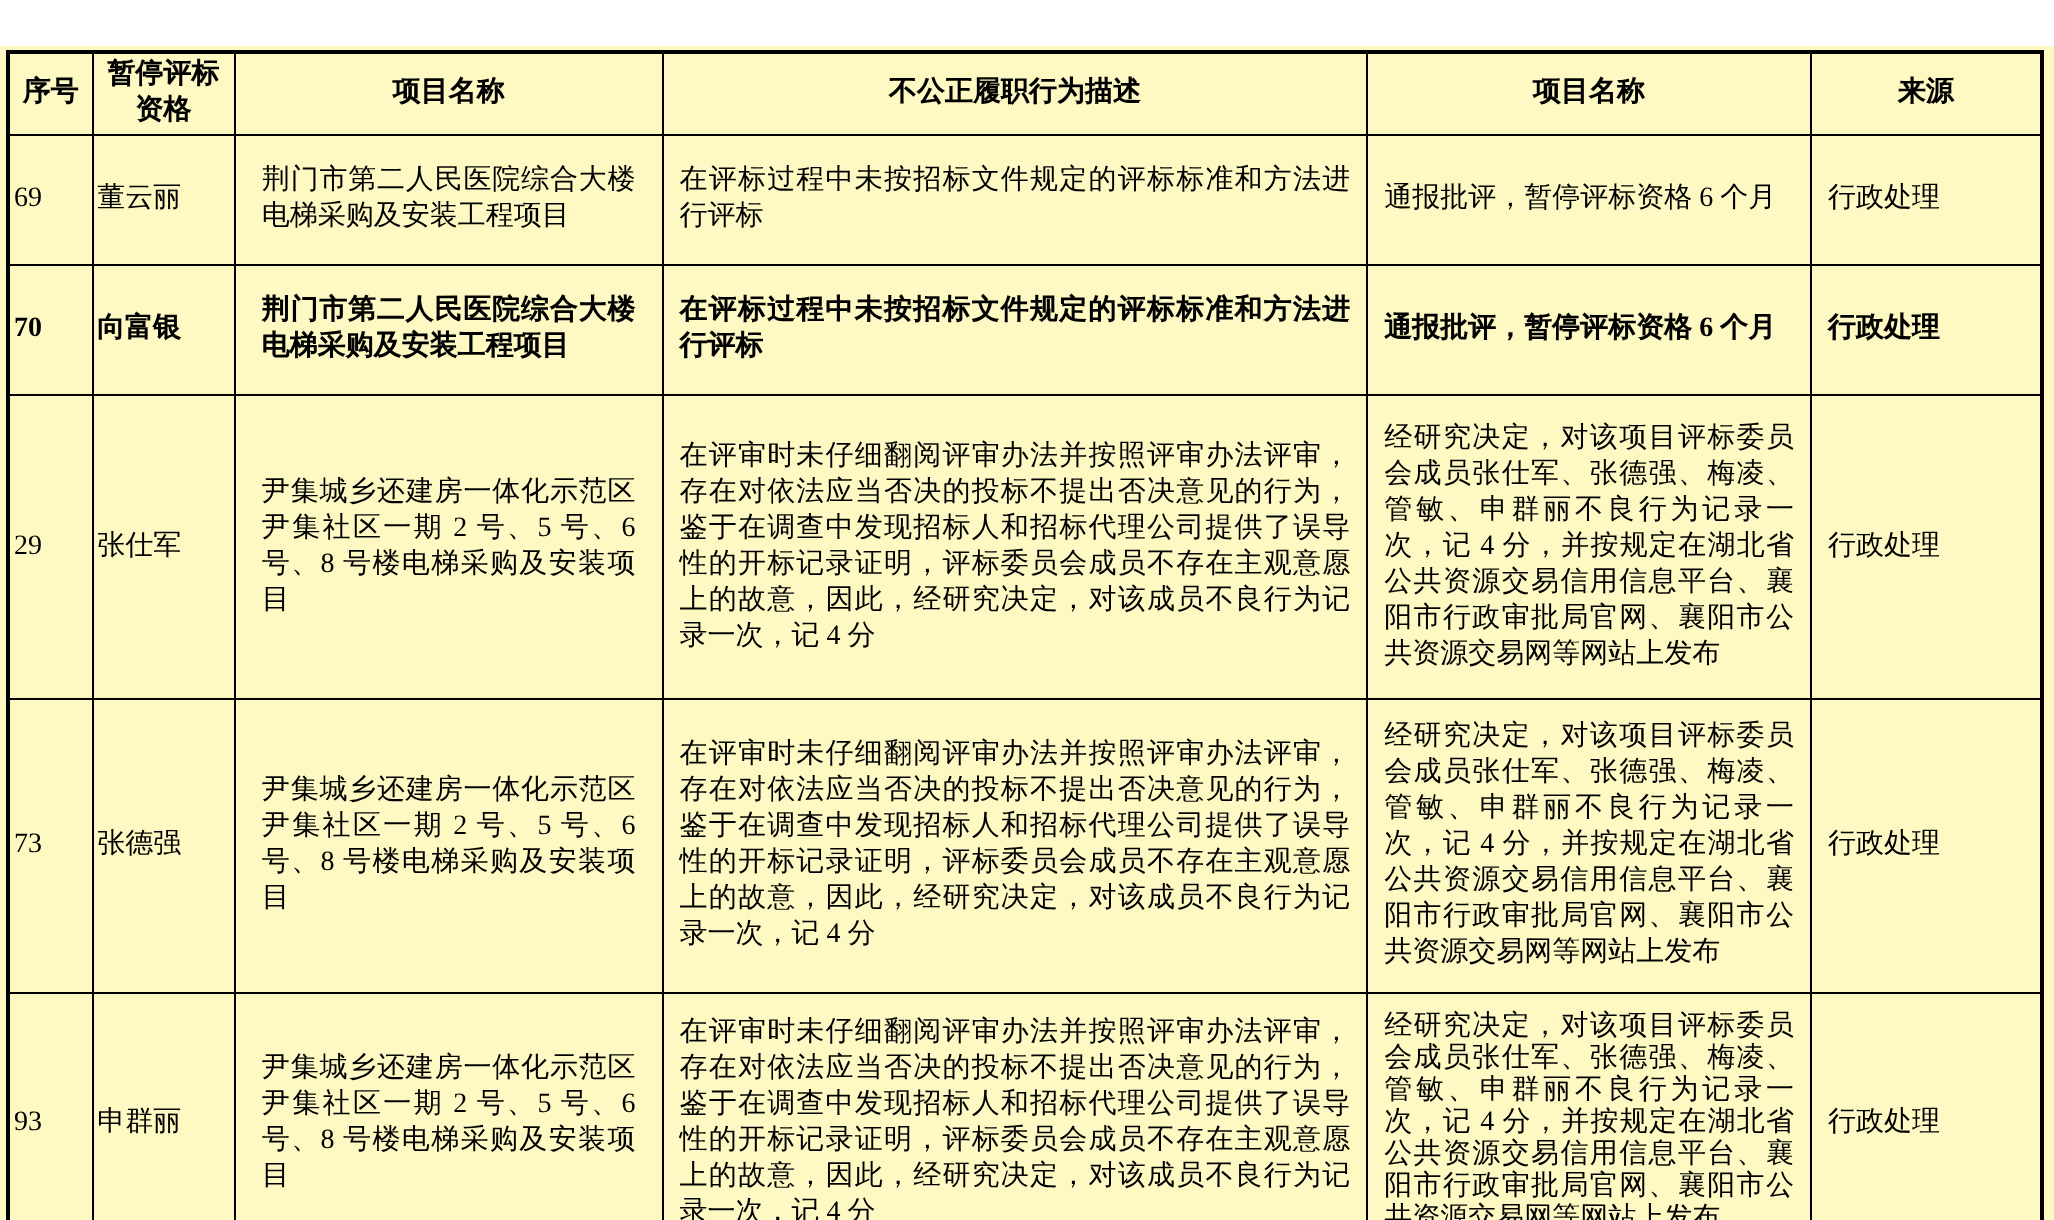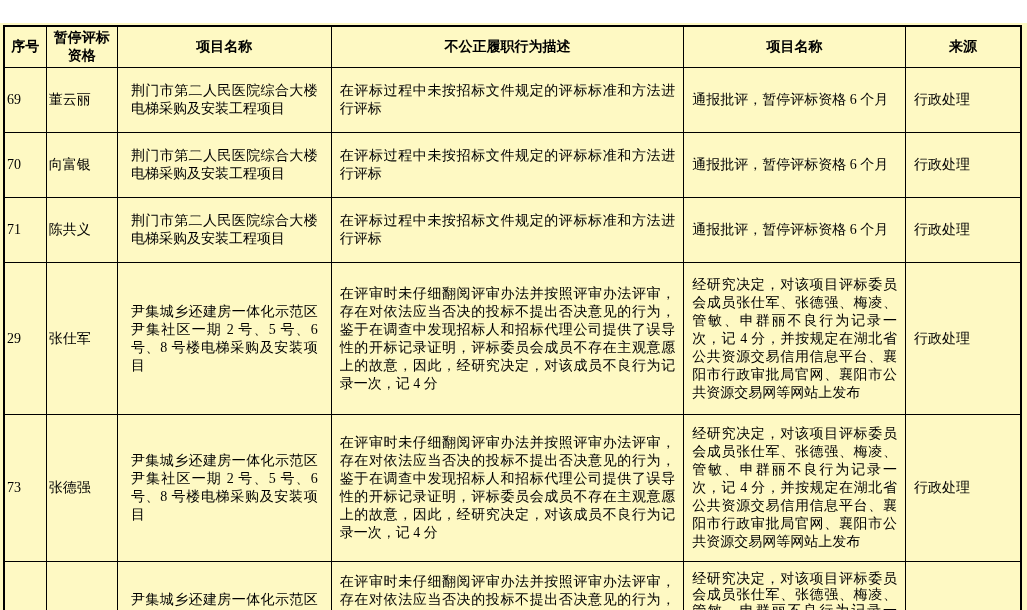--- a/index.html
+++ b/index.html
@@ -41,21 +41,21 @@
     padding: 2px 3px;
     font-size: 14px;
   }
   td.center { text-align: left; padding: 2px 2px; }
   td.just   { text-align: justify; text-justify: inter-character; }
   td.proj   { padding: 14px 13px; }
   td.plain  { text-align: left; }
   td.compact { line-height: 16px; }
   tr.h-head { height: 40px; }
   tr.h-sm1  { height: 46px; }
-  tr.h-sm   { height: 53px; }
+  tr.h-sm   { height: 53px; font-weight: bold; }
   tr.h-lg1  { height: 152px; }
   tr.h-lg2  { height: 147px; }
   tr.h-lg3  { height: 131px; }
 </style>
 </head>
 <body>
 
 <div class="page">
   <table class="report">
     <colgroup>
@@ -86,28 +86,20 @@
         <td class="plain">行政处理</td>
       </tr>
       <tr class="h-sm">
         <td class="center">70</td>
         <td class="center">向富银</td>
         <td class="just proj">荆门市第二人民医院综合大楼电梯采购及安装工程项目</td>
         <td class="just">在评标过程中未按招标文件规定的评标标准和方法进行评标</td>
         <td class="plain">通报批评，暂停评标资格 6 个月</td>
         <td class="plain">行政处理</td>
       </tr>
-      <tr class="h-sm">
-        <td class="center">71</td>
-        <td class="center">陈共义</td>
-        <td class="just proj">荆门市第二人民医院综合大楼电梯采购及安装工程项目</td>
-        <td class="just">在评标过程中未按招标文件规定的评标标准和方法进行评标</td>
-        <td class="plain">通报批评，暂停评标资格 6 个月</td>
-        <td class="plain">行政处理</td>
-      </tr>
       <tr class="h-lg1">
         <td class="center">29</td>
         <td class="center">张仕军</td>
         <td class="just proj">尹集城乡还建房一体化示范区尹集社区一期 2 号、5 号、6 号、8 号楼电梯采购及安装项目</td>
         <td class="just">在评审时未仔细翻阅评审办法并按照评审办法评审，存在对依法应当否决的投标不提出否决意见的行为，鉴于在调查中发现招标人和招标代理公司提供了误导性的开标记录证明，评标委员会成员不存在主观意愿上的故意，因此，经研究决定，对该成员不良行为记录一次，记 4 分</td>
         <td class="just">经研究决定，对该项目评标委员会成员张仕军、张德强、梅凌、管敏、申群丽不良行为记录一次，记 4 分，并按规定在湖北省公共资源交易信用信息平台、襄阳市行政审批局官网、襄阳市公共资源交易网等网站上发布</td>
         <td class="plain">行政处理</td>
       </tr>
       <tr class="h-lg2">
         <td class="center">73</td>

